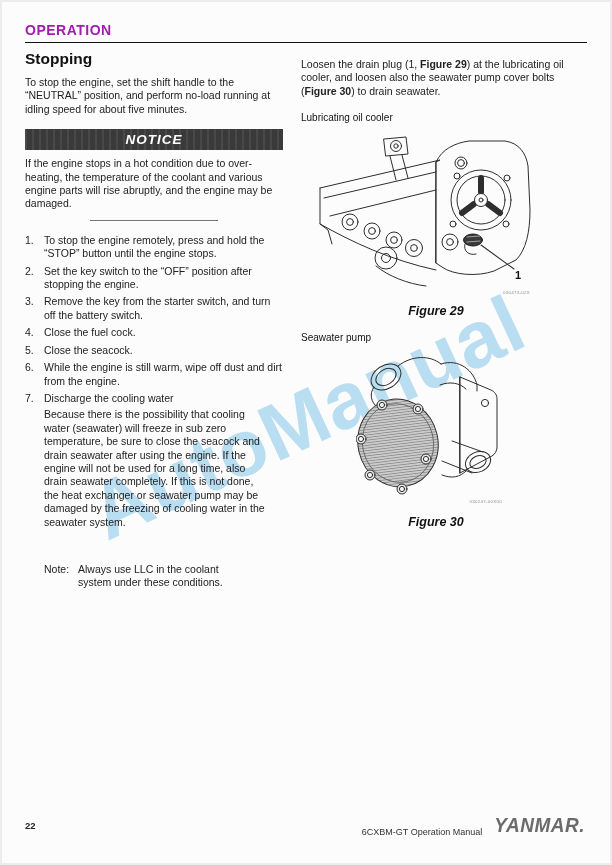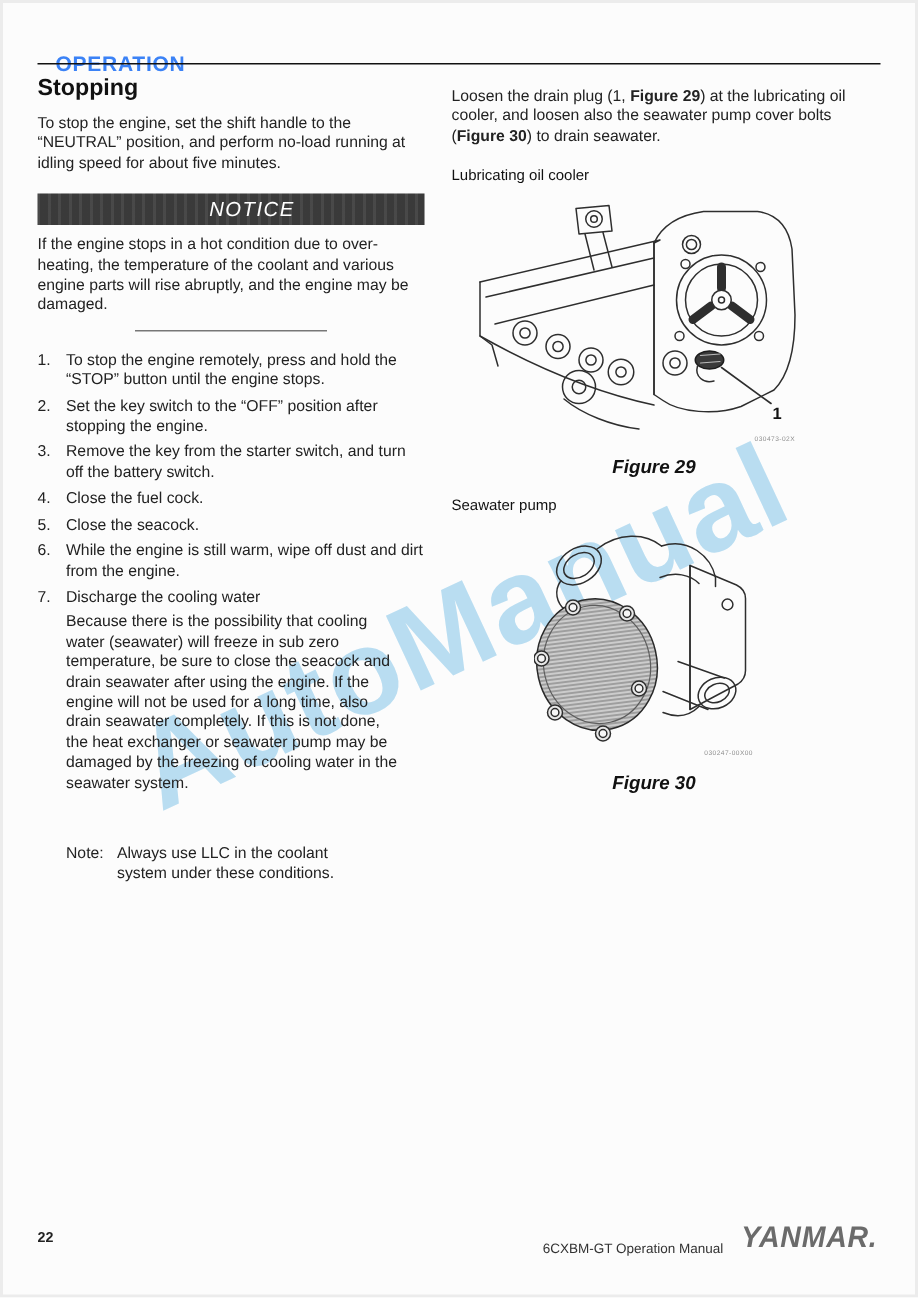--- a/index.html
+++ b/index.html
@@ -11,37 +11,37 @@
   .watermark{
     position:absolute; left:35px; top:372px; width:545px;
     font-size:80px; font-weight:bold; letter-spacing:1px;
     transform:rotate(-25deg); transform-origin:center;
     opacity:.8; z-index:0; text-align:center; white-space:nowrap;
     pointer-events:none;
   }
   .content{position:relative; z-index:1;}
   
   .hdr-title{
-    position:absolute; left:25px; top:22px; margin:12px;
-    font-size:14px; font-weight:bold; letter-spacing:.5px; color:#3b82f6;
+    position:absolute; left:25px; top:22px; margin:0;
+    font-size:14px; font-weight:bold; letter-spacing:.5px; color:#a21caf;
   }
   .hdr-rule{position:absolute; left:25px; top:42px; width:562px; height:0;
     border-top:1.6px solid #111;}
   
   .col-left{position:absolute; left:25px; top:50px; width:258px;}
   .col-left h2{margin:0 0 8px 0; font-size:15.5px; font-weight:bold; color:#111;}
   .body-text{font-size:10.5px; line-height:13.4px; margin:0;}
   .intro{margin-bottom:13px;}
   .notice-bar{
     height:21px; background:#3f3f3f; margin-bottom:7px;
     display:flex; align-items:center; justify-content:center;
     background-image:repeating-linear-gradient(90deg, rgba(255,255,255,.05) 0 2px, rgba(0,0,0,.08) 2px 7px);
   }
-  .notice-bar span{color:#fff; font-weight:normal; font-style:italic;
-    font-size:13.5px; letter-spacing:1px;padding-left:28px;}
+  .notice-bar span{color:#fff; font-weight:bold; font-style:italic;
+    font-size:13.5px; letter-spacing:1px;}
   .notice-body{margin-bottom:9px;}
   .divider{width:128px; margin:0 auto 13px auto; border-top:1px solid #777; height:0;}
   ol.steps{list-style:none; margin:0; padding:0;}
   ol.steps>li{display:flex; margin-bottom:4px;}
   .step-num{width:19px; flex:none; font-size:10.5px; line-height:13.4px;}
   .step-body{flex:1; font-size:10.5px; line-height:13.4px;}
   .step-detail{margin-top:3px; max-width:222px;}
   .note-block{display:flex; margin-top:34px;}
   .note-label{width:34px; flex:none;}
   .note-content{max-width:172px;}

